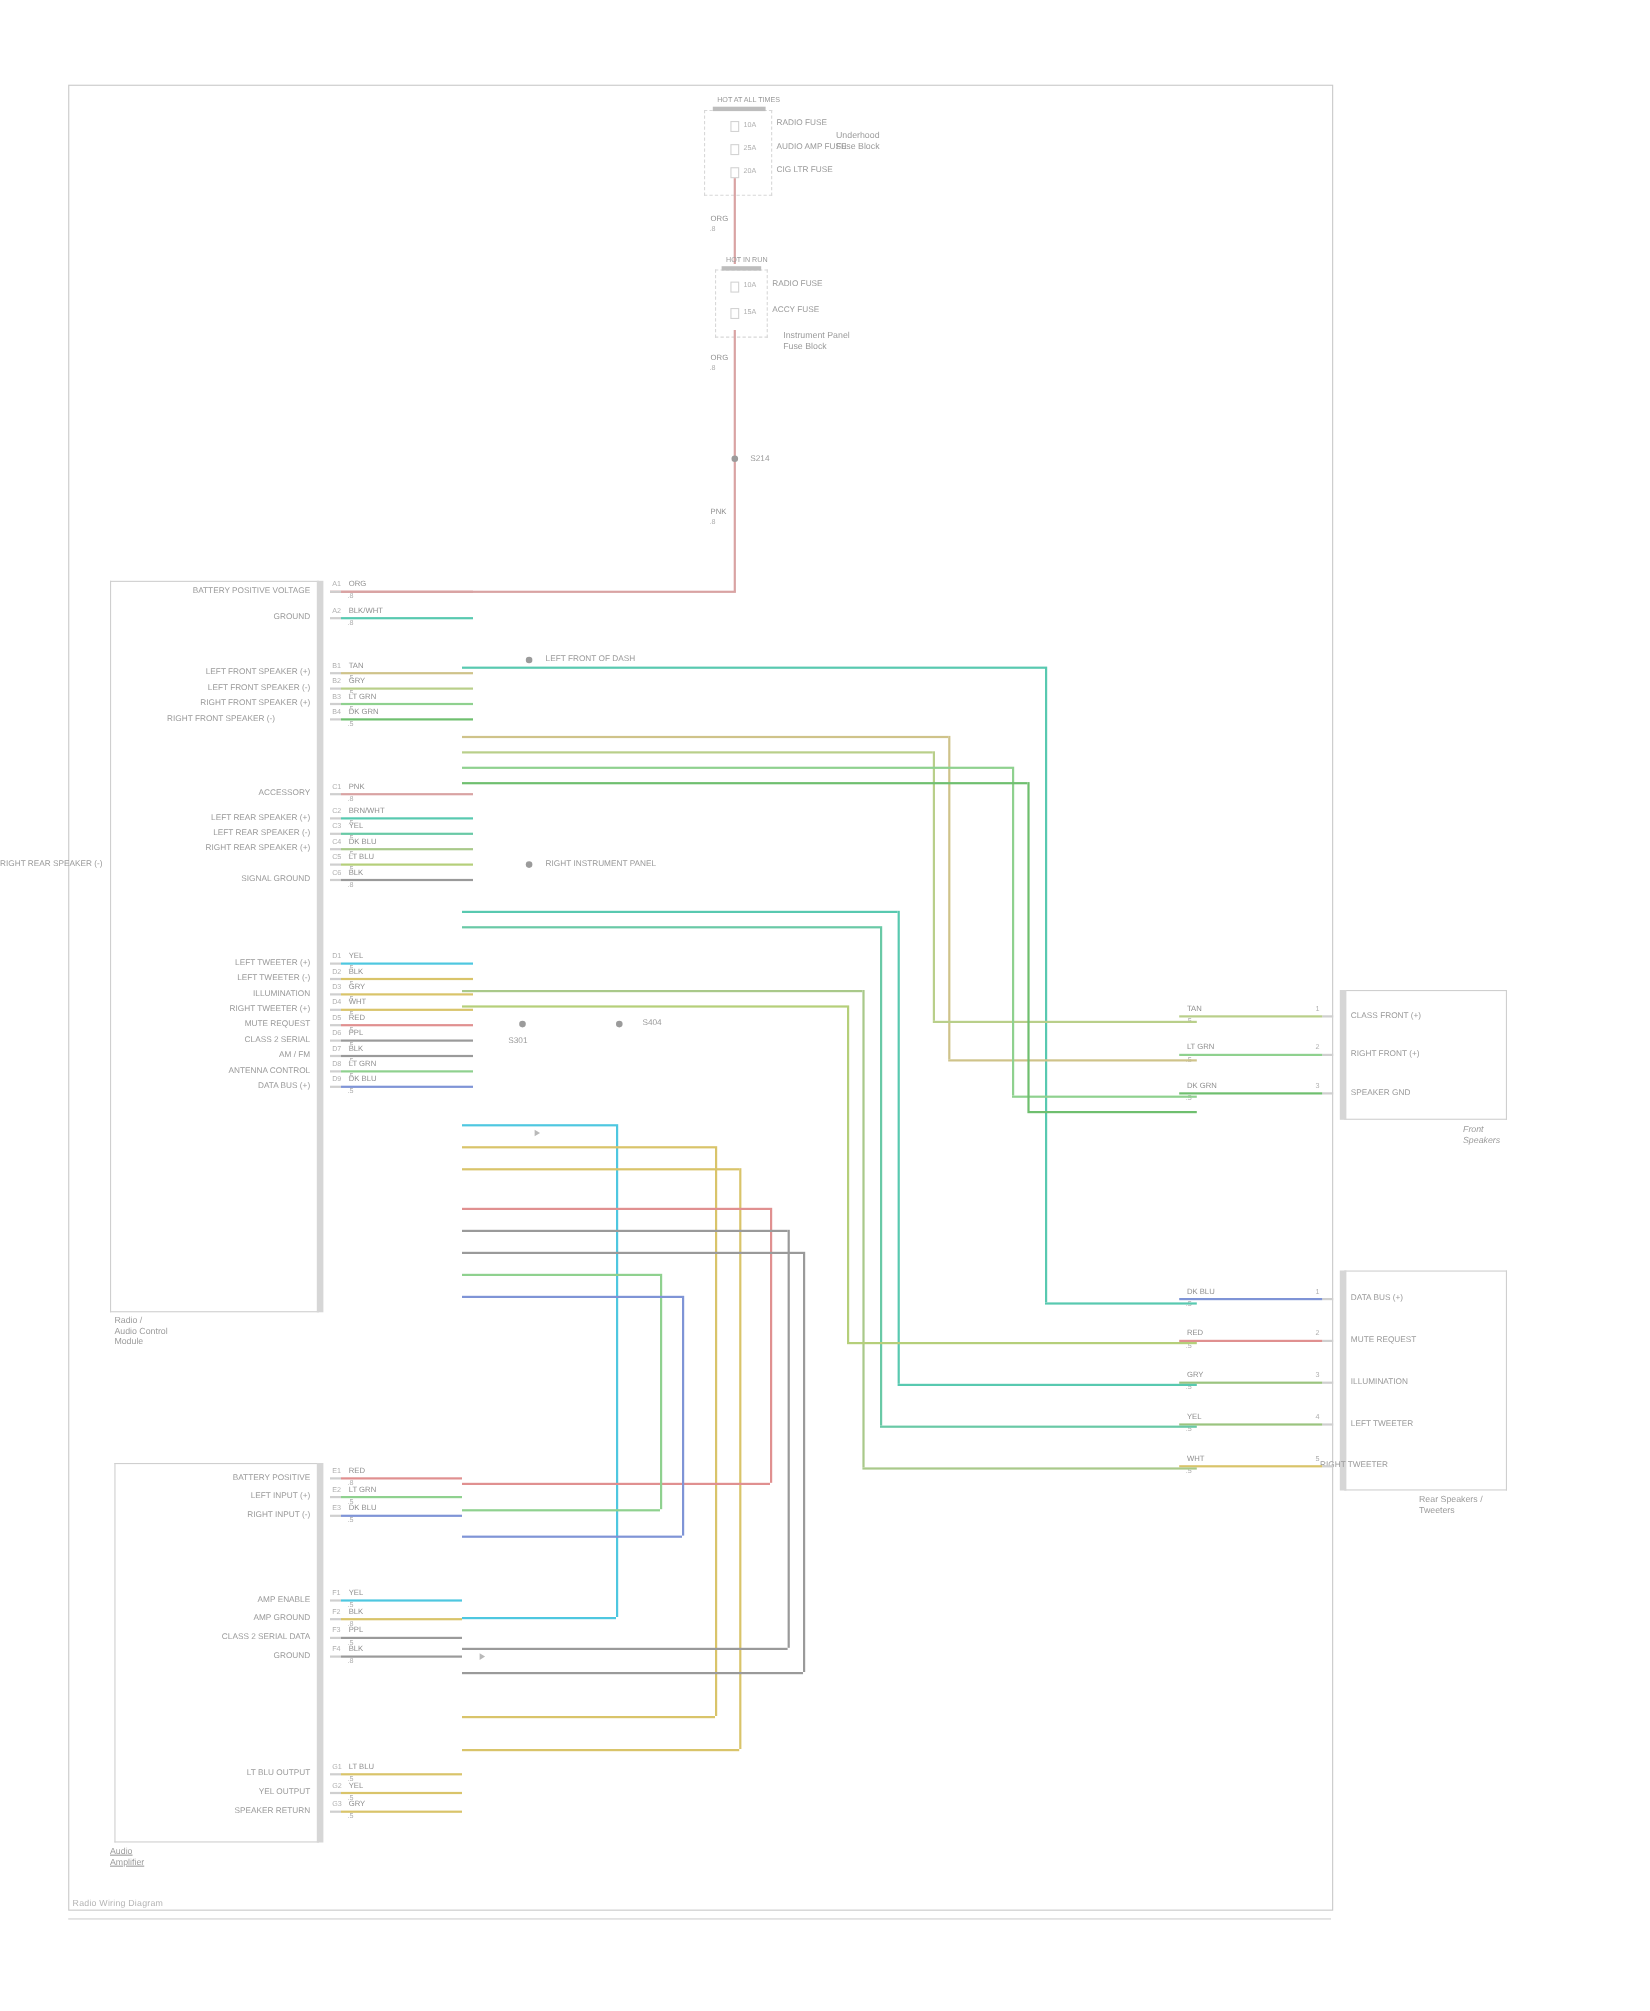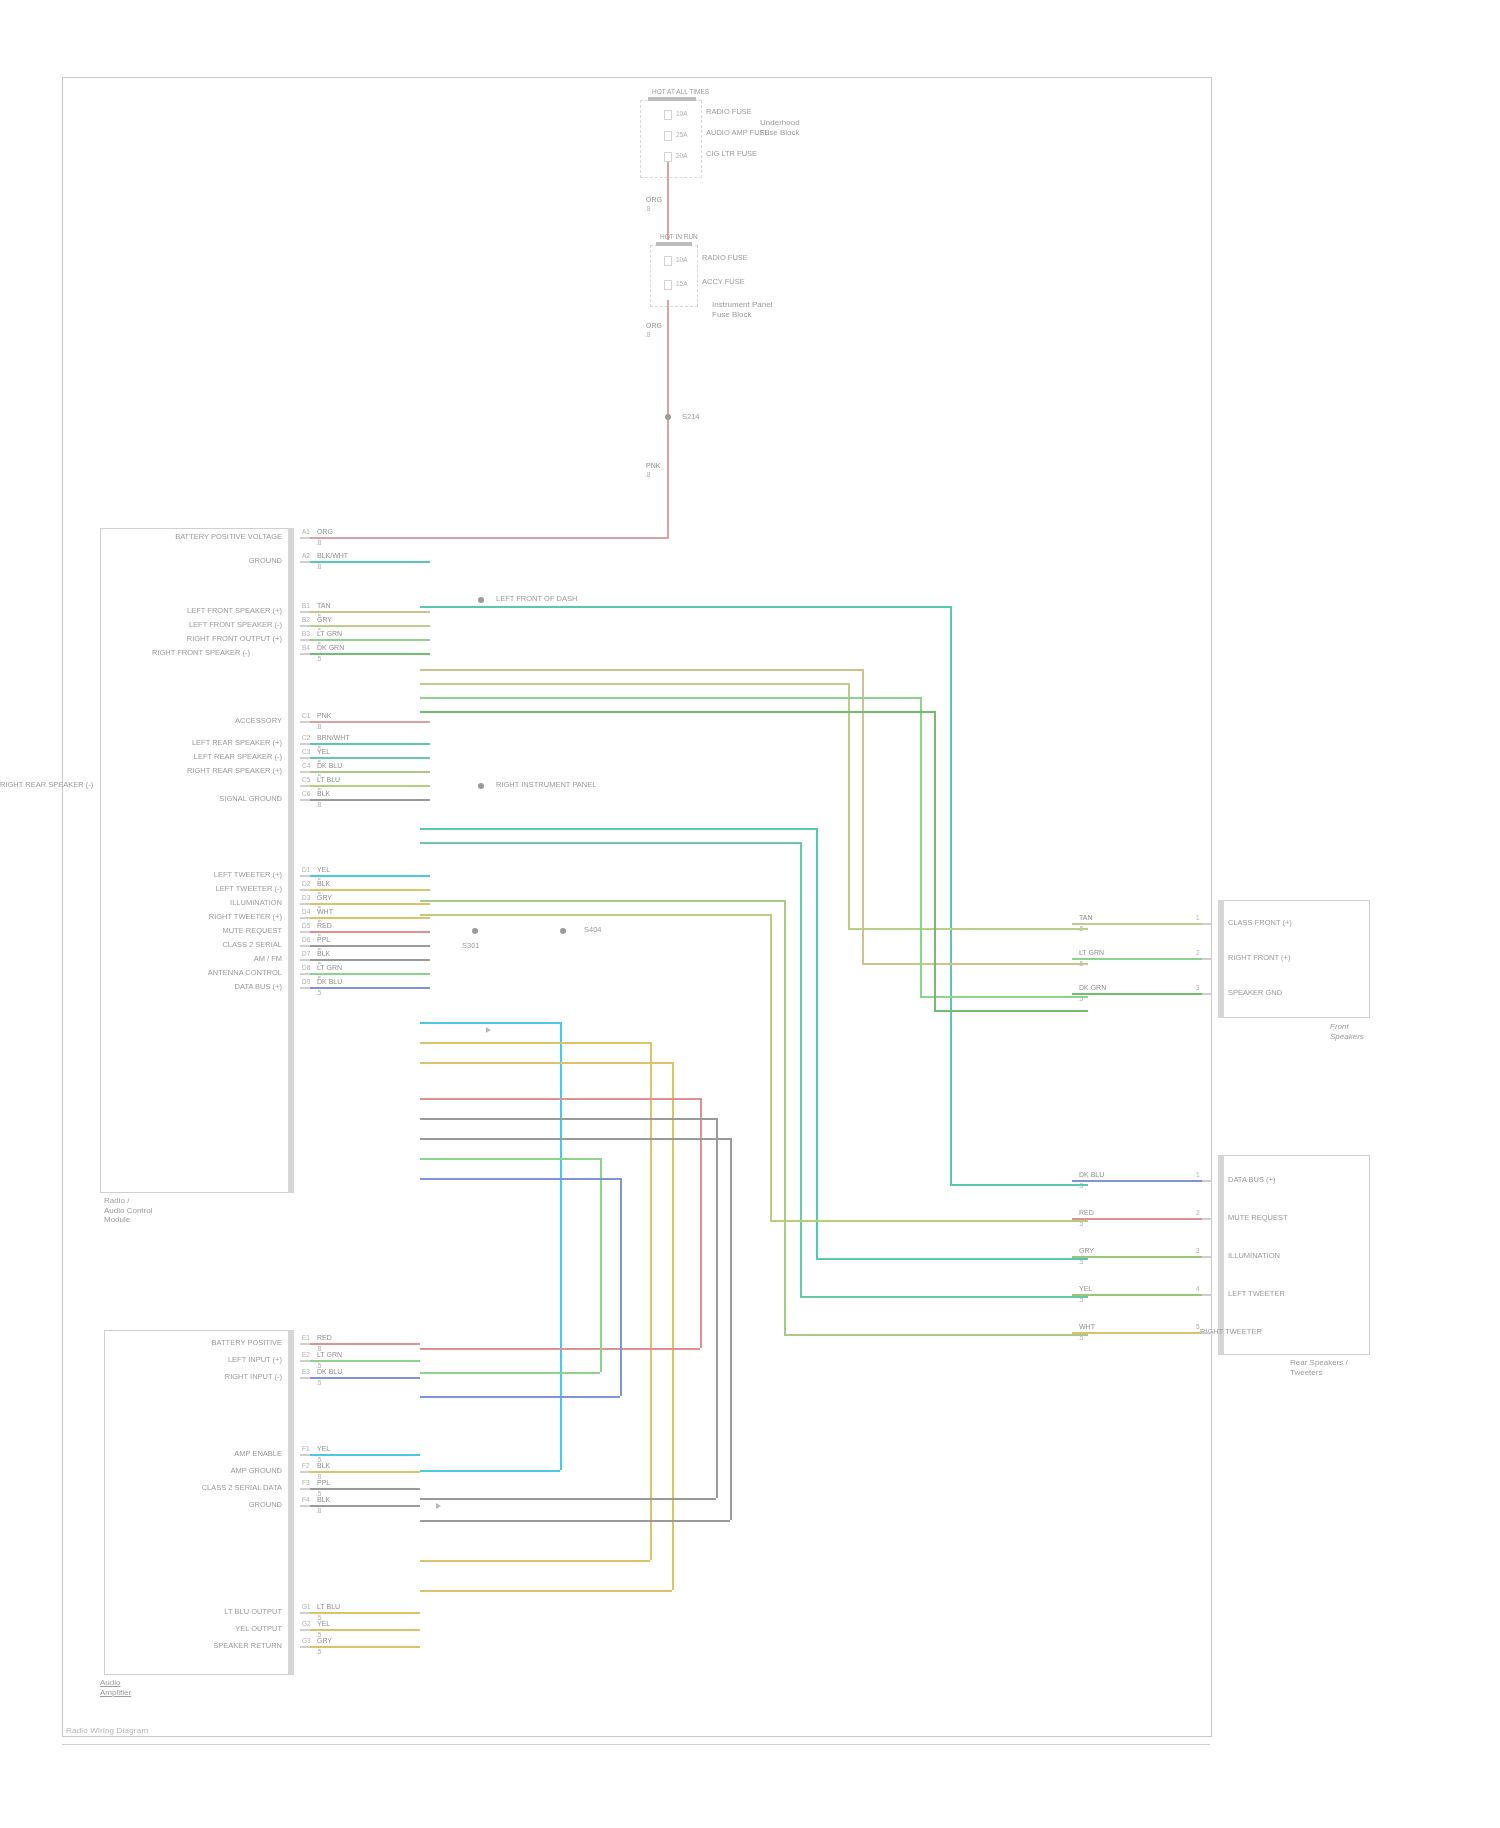--- a/index.html
+++ b/index.html
@@ -111,21 +111,21 @@
       <div class="pnum" style="top: 602px; left: 302px;">B1</div>
       <div class="wire" style="height: 1.8px; top: 611px; background: rgb(207, 195, 138); left: 310px; width: 120px;"></div>
       <div class="wlbl" style="top: 602px; left: 316px;">TAN</div>
       <div class="pnum" style="top: 613px; left: 316px;">.5</div>
       <div class="lbl" style="left: 0px; width: 288px; text-align: right; padding-right: 6px; box-sizing: border-box; top: 621px;">LEFT FRONT SPEAKER (-)</div>
       <div class="pin" style="top: 625px; width: 10px; left: 300px;"></div>
       <div class="pnum" style="top: 616px; left: 302px;">B2</div>
       <div class="wire" style="height: 1.8px; top: 625px; background: rgb(185, 207, 138); left: 310px; width: 120px;"></div>
       <div class="wlbl" style="top: 616px; left: 316px;">GRY</div>
       <div class="pnum" style="top: 627px; left: 316px;">.5</div>
-      <div class="lbl" style="left: 0px; width: 288px; text-align: right; padding-right: 6px; box-sizing: border-box; top: 635px;">RIGHT FRONT OUTPUT (+)</div>
+      <div class="lbl" style="left: 0px; width: 288px; text-align: right; padding-right: 6px; box-sizing: border-box; top: 635px;">RIGHT FRONT SPEAKER (+)</div>
       <div class="pin" style="top: 639px; width: 10px; left: 300px;"></div>
       <div class="pnum" style="top: 630px; left: 302px;">B3</div>
       <div class="wire" style="height: 1.8px; top: 639px; background: rgb(143, 209, 143); left: 310px; width: 120px;"></div>
       <div class="wlbl" style="top: 630px; left: 316px;">LT GRN</div>
       <div class="pnum" style="top: 641px; left: 316px;">.5</div>
       <div class="lbl" style="left: 0px; width: 256px; text-align: right; padding-right: 6px; box-sizing: border-box; top: 649px;">RIGHT FRONT SPEAKER (-)</div>
       <div class="pin" style="top: 653px; width: 10px; left: 300px;"></div>
       <div class="pnum" style="top: 644px; left: 302px;">B4</div>
       <div class="wire" style="height: 1.8px; top: 653px; background: rgb(111, 191, 111); left: 310px; width: 120px;"></div>
       <div class="wlbl" style="top: 644px; left: 316px;">DK GRN</div>

